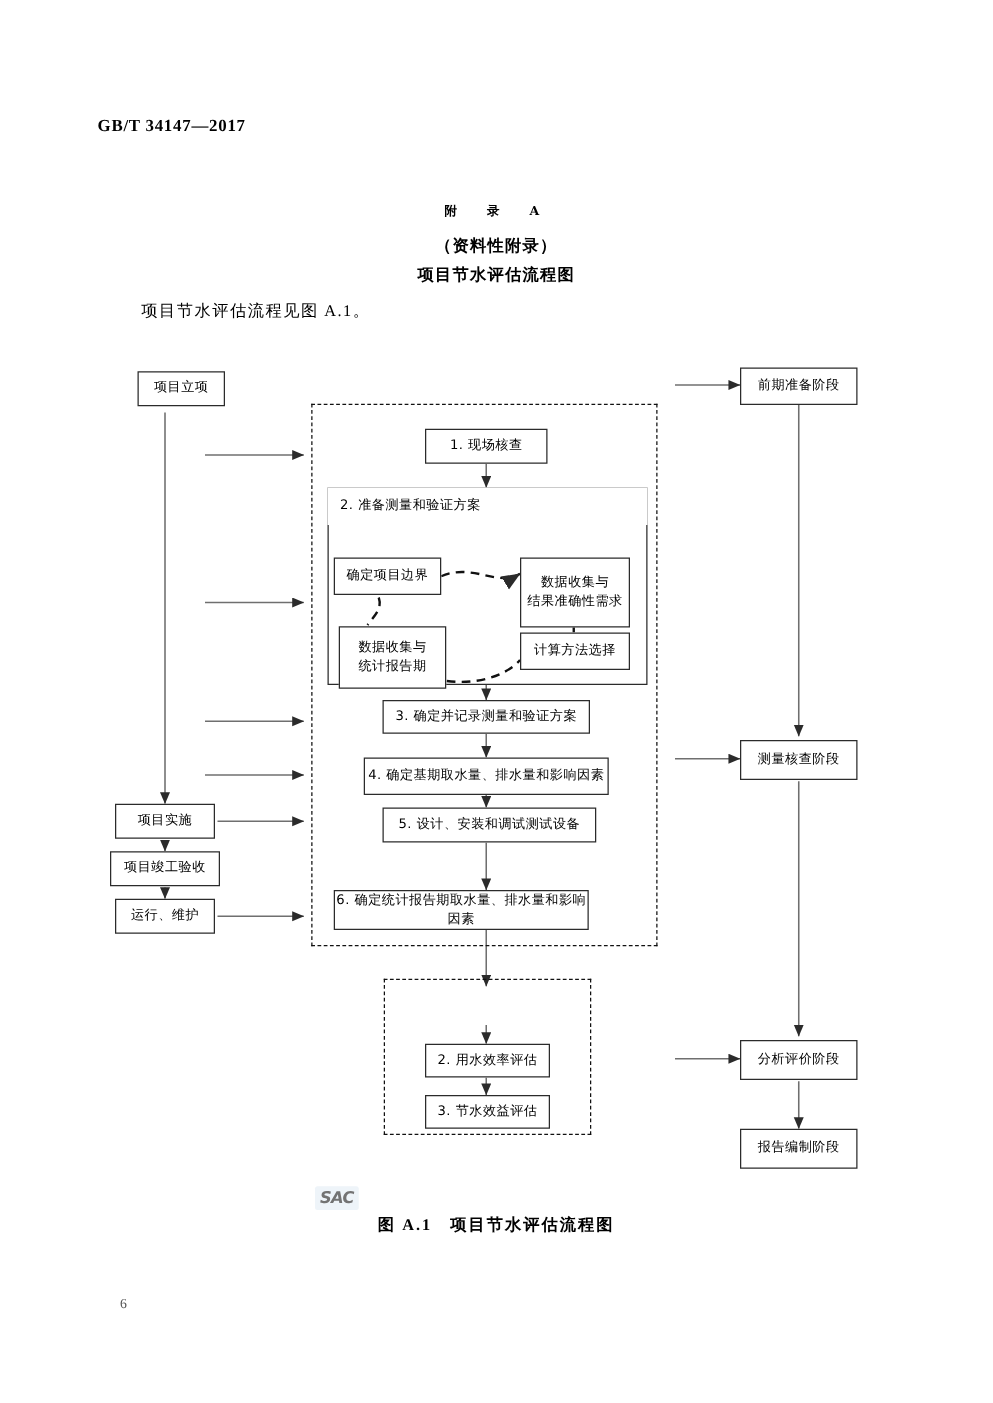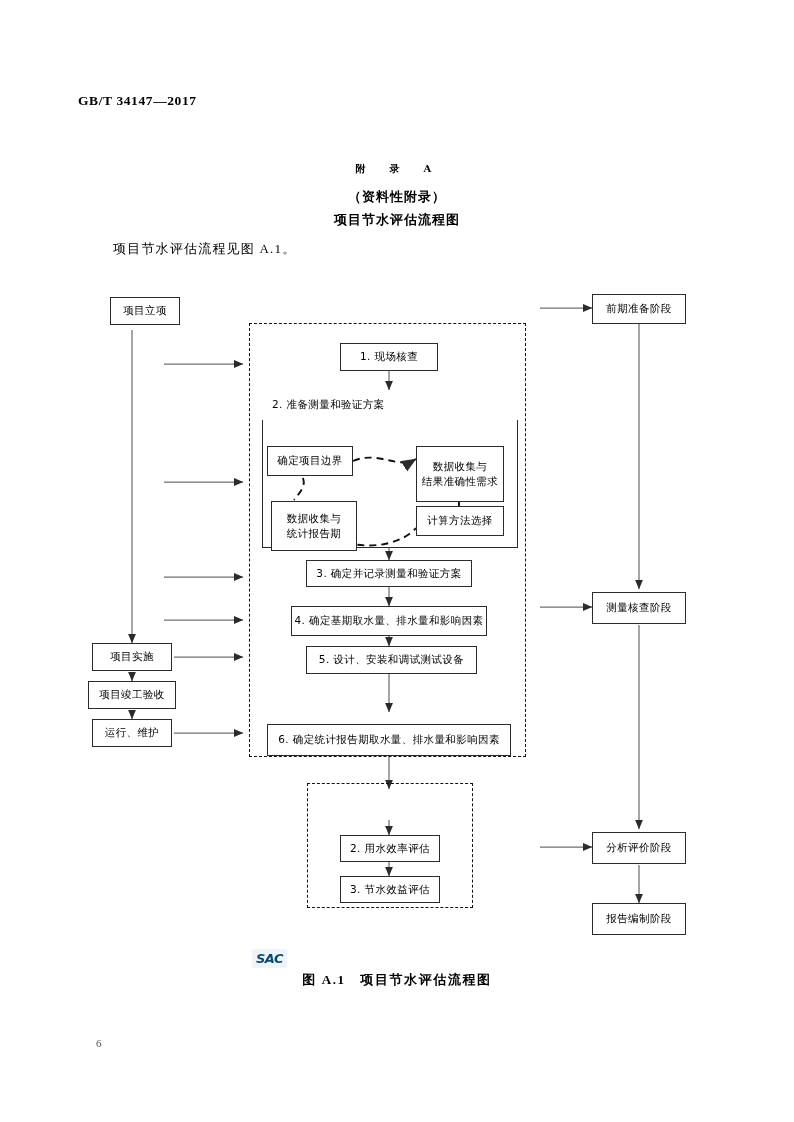--- a/index.html
+++ b/index.html
@@ -65,21 +65,21 @@
     color: #555;
   }
   .watermark {
     position: absolute;
     left: 252px;
     top: 949px;
     font-family: "DejaVu Sans", sans-serif;
     font-size: 13px;
     font-weight: bold;
     font-style: italic;
-    color: #0c4a6e;
+    color: #737373;
     letter-spacing: -0.5px;
     background: #eef4f9;
     padding: 2px 4px;
     border-radius: 2px;
   }
 
   
   #diagram {
     position: absolute;
     left: 0;
@@ -236,21 +236,21 @@
 
     <div class="node" style="left:306px; top:560px; width:166px; height:27px;">
       <span>3.  确定并记录测量和验证方案</span>
     </div>
     <div class="node" style="left:291px; top:606px; width:196px; height:30px;">
       <span>4.  确定基期取水量、排水量和影响因素</span>
     </div>
     <div class="node" style="left:306px; top:646px; width:171px; height:28px;">
       <span>5.  设计、安装和调试测试设备</span>
     </div>
-    <div class="node" style="left:267px; top:712px; width:244px; height:32px;margin-top:12px;">
+    <div class="node" style="left:267px; top:712px; width:204px; height:32px;">
       <span>6.  确定统计报告期取水量、排水量和影响因素</span>
     </div>
 
     <div class="node" style="left:340px; top:835px; width:100px; height:27px;">
       <span>2.  用水效率评估</span>
     </div>
     <div class="node" style="left:340px; top:876px; width:100px; height:27px;">
       <span>3.  节水效益评估</span>
     </div>
 

